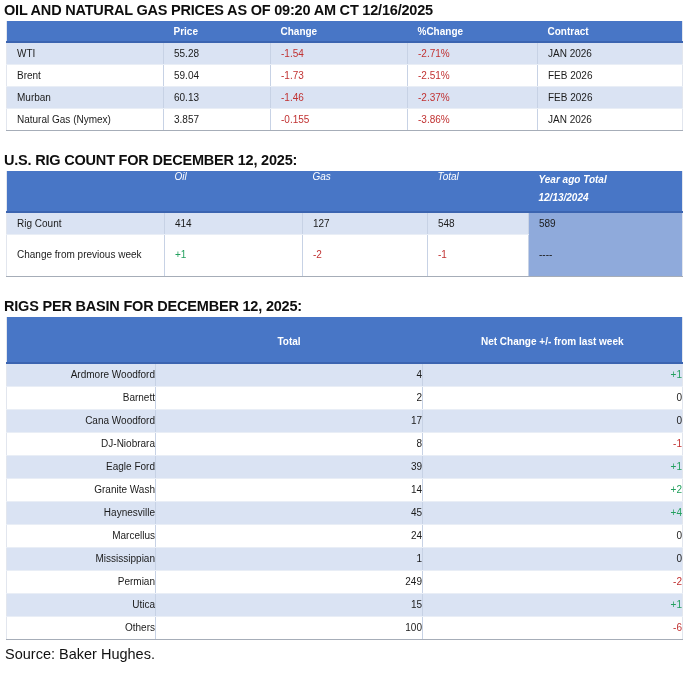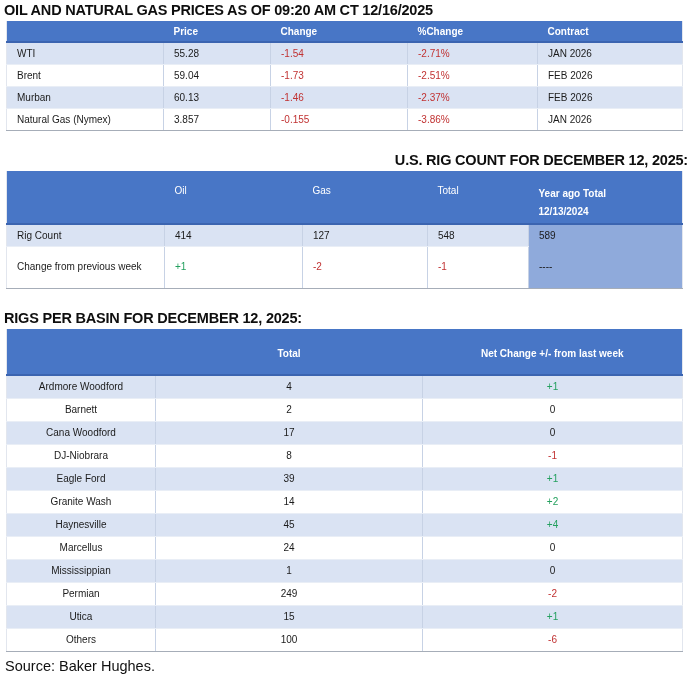--- a/index.html
+++ b/index.html
@@ -6,21 +6,21 @@
   body{
     width:688px;height:700px;background:#ffffff;overflow:hidden;
     font-family:"Liberation Sans",sans-serif;color:#1b1b1b;
     -webkit-font-smoothing:antialiased;
   }
   .doc{padding-top:2px;}
   .sec-title{
     font-weight:700;font-size:14.5px;letter-spacing:-0.2px;
     margin:0 0 3px 4px;color:#0e0e0e;white-space:nowrap;
   }
-  .gap1{margin-top:21px;text-align:right;}
+  .gap1{margin-top:21px;}
   .gap2{margin-top:21px;}
   table.t{
     border-collapse:collapse;table-layout:fixed;width:676px;margin-left:6px;
     font-size:10px;border-left:1px solid #e2e6ee;border-right:1px solid #e2e6ee;
   }
   .t th{
     background:#4876C6;color:#ffffff;font-weight:700;text-align:left;
     padding:2px 4px 2px 10px;border-bottom:2px solid #3B64B0;
   }
   .t td{
@@ -34,35 +34,35 @@
   .tone-pos{color:#23A05E;}
   .tone-flat{color:#1b1b1b;}
 
   
   .t1 thead tr{height:21px;}
   .t1 tbody tr{height:21px;}
   .t1 tbody tr:nth-child(odd) td{background:#DAE3F3;}
 
   
   .t2 thead tr{height:41px;}
-  .t2 th{vertical-align:top;padding-top:14px;}
+  .t2 th{vertical-align:top;padding-top:0;font-style:italic;}
   .t2 th.plain{font-weight:400;}
   .t2 tbody tr.row-count{height:22px;}
   .t2 tbody tr.row-count td{background:#DAE3F3;}
   .t2 tbody tr.row-change{height:42px;}
   .t2 tbody tr.row-change td{background:#ffffff;vertical-align:top;padding-top:11px;}
   .t2 td.ya, .t2 tbody tr.row-change td.ya{background:#8FAADB;}
   .t2 tbody tr.row-count td.ya{background:#8FAADB;border-bottom:none;}
   .t2 .ya-line{display:block;line-height:18px;}
 
   
   .t3 thead tr{height:46px;}
   .t3 th{text-align:center;padding:4px 0 0 0;}
   .t3 tbody tr{height:23px;}
-  .t3 td{text-align:center;padding:2px 0;line-height:18px;}
+  .t3 td{text-align:right;padding:2px 0;line-height:18px;}
   .t3 tbody tr:nth-child(odd) td{background:#DAE3F3;}
 
   .source{margin:6px 0 0 5px;font-size:14.5px;color:#111111;}
 </style>
 </head>
 <body>
 
 <div class="doc">
 
   <div class="sec-title">OIL AND NATURAL GAS PRICES AS OF 09:20 AM CT 12/16/2025</div>

